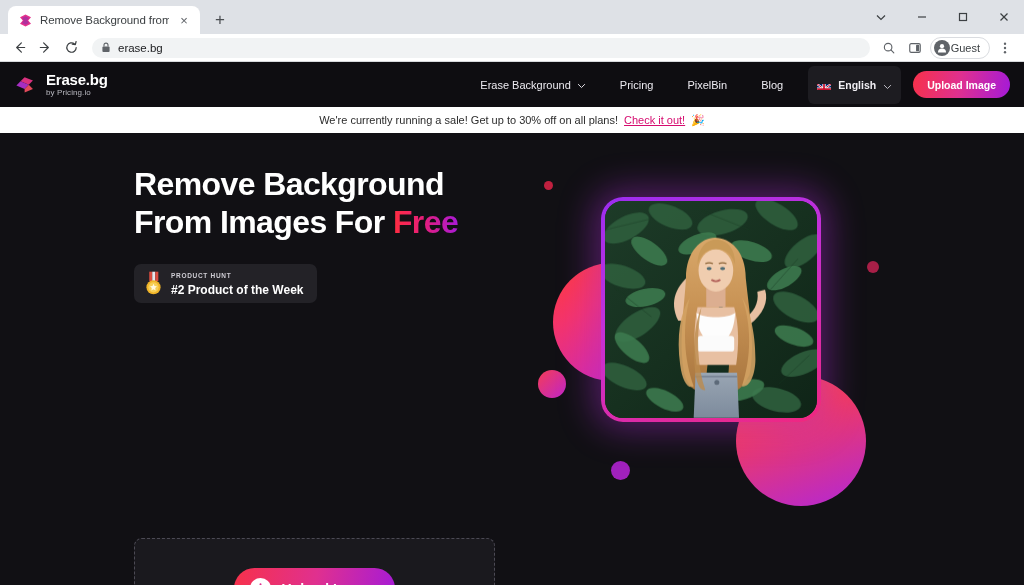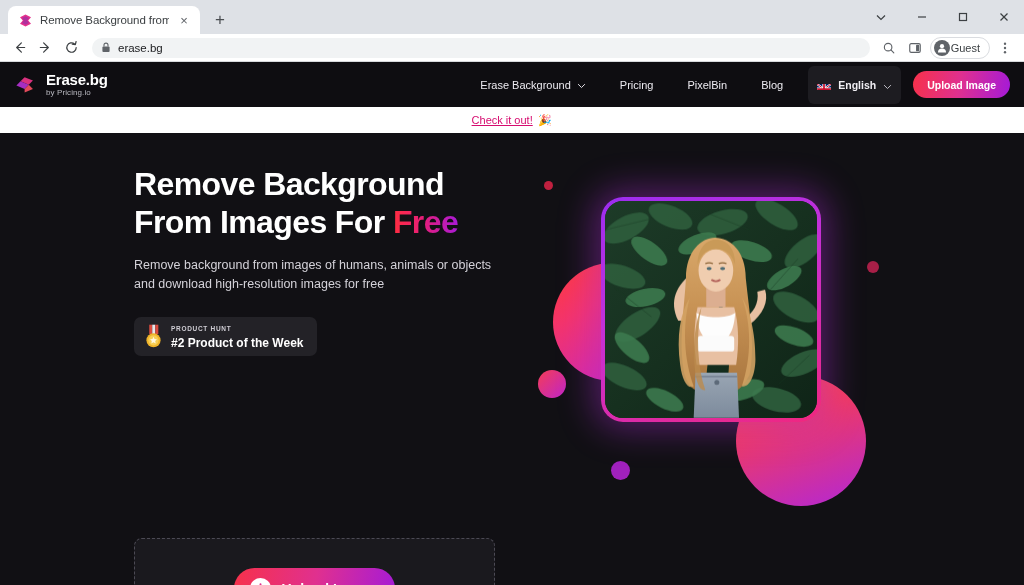--- a/index.html
+++ b/index.html
@@ -355,32 +355,32 @@
                 <path d="M1 1.3 L5 5.3 L9 1.3" stroke="#c9c7cf" stroke-width="1.1" fill="none"></path>
               </svg>
           </span>
         </div>
 
         <button class="btn-upload-nav">Upload Image</button>
       </div>
     </div>
 
     <div class="announce">
+      <span>We're currently running a sale! Get up to 30% off on all plans!</span>
       <span class="link">Check it out!</span>
       <span>🎉</span>
     </div>
 
     <div class="hero">
 
       <div class="hero-left">
         <h1 class="hero-title">
           <span>Remove Background</span><br>
           <span>From Images For </span><span class="free">Free</span>
         </h1>
-        <p class="hero-sub">Remove background from images of humans, animals or objects and download high-resolution images for free</p>
 
         <div class="ph-badge">
           <span class="ph-medal">
             <svg width="17" height="25" viewBox="0 0 18 26">
               <rect x="4.5" y="0.5" width="3.2" height="10" fill="#d94b3f"></rect>
               <rect x="7.7" y="0.5" width="3.2" height="10" fill="#e8e6ea"></rect>
               <rect x="10.9" y="0.5" width="3.2" height="10" fill="#d94b3f"></rect>
               <circle cx="9" cy="17" r="7.5" fill="#f0b429"></circle>
               <circle cx="9" cy="17" r="5.4" fill="#f7cf56"></circle>
               <path d="M9 13.2 L10.1 15.6 L12.7 15.9 L10.8 17.7 L11.3 20.3 L9 19 L6.7 20.3 L7.2 17.7 L5.3 15.9 L7.9 15.6 Z" fill="#fff8df"></path>

